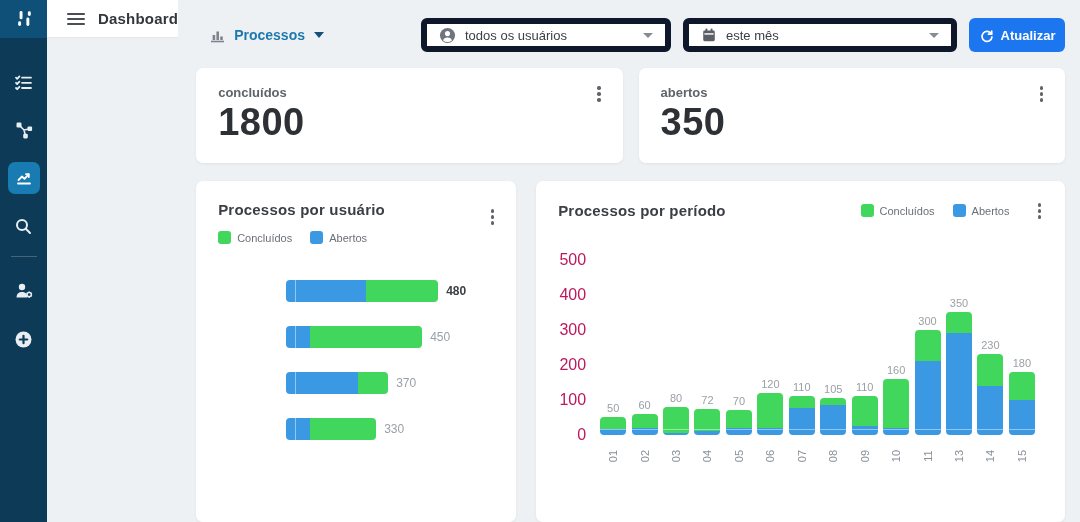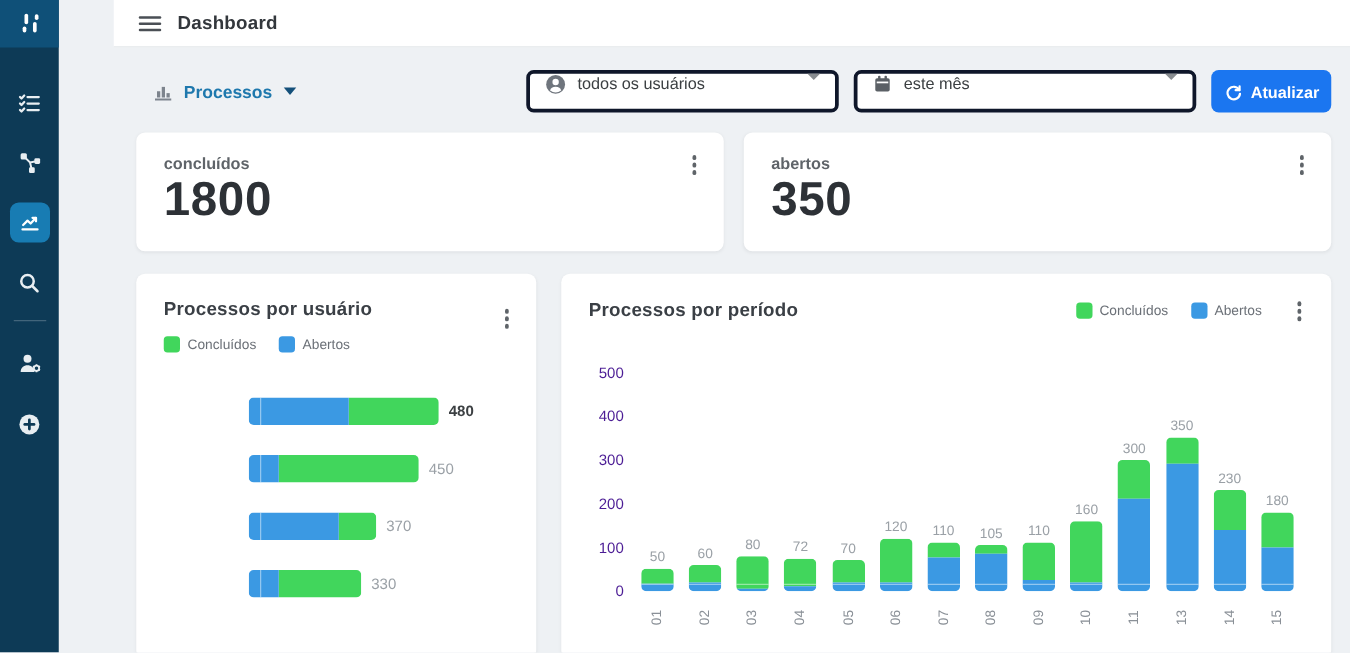--- a/index.html
+++ b/index.html
@@ -10,35 +10,35 @@
   
   .sidebar { width:47px; background:#0d3a56; display:flex; flex-direction:column; flex-shrink:0; }
   .logo-tile { width:47px; height:38px; background:#0f5078; display:flex; align-items:center; justify-content:center; }
   .nav { display:flex; flex-direction:column; align-items:center; padding-top:20px; }
   .nav-item { width:47px; height:48px; display:flex; align-items:center; justify-content:center; cursor:pointer; }
   .nav-item svg { display:block; }
   .active-tile { width:32px; height:32px; background:#187cb3; border-radius:7px; display:flex; align-items:center; justify-content:center; }
   .nav-divider { width:26px; height:1px; background:rgba(255,255,255,.22); margin:6px auto 10px; }
 
   
-  .main { flex:1; display:flex; flex-direction:column; min-width:0;padding-left:44px; }
+  .main { flex:1; display:flex; min-width:0; }
   .header { height:38px; background:#fff; border-bottom:1px solid #e4e7ea; display:flex; align-items:center; padding-left:20px; flex-shrink:0; }
   .hamburger { width:18px; display:flex; flex-direction:column; gap:3px; cursor:pointer; }
   .hamburger span { height:2px; background:#4a4f55; border-radius:1px; }
   .header-title { margin-left:13px; font-size:15px; font-weight:700; color:#33373c; letter-spacing:.2px; }
 
   .content { padding:18px 15px 0 18px; flex:1; display:flex; flex-direction:column; }
 
   
   .toolbar { display:flex; align-items:center; height:34px; }
   .report-group { display:flex; align-items:center; margin-left:13px; cursor:pointer; }
   .report-label { font-size:14px; font-weight:700; color:#1e78ad; margin-left:8px; }
   .caret-down-dark { width:0; height:0; border-left:5px solid transparent; border-right:5px solid transparent; border-top:6px solid #14507a; margin-left:9px; }
   .toolbar-right { margin-left:auto; display:flex; align-items:center; gap:12px; }
-  .select-box { height:34px; background:#fff; border:3px solid #0f172a; border-radius:6px; display:flex; padding:0 12px; cursor:pointer; }
+  .select-box { height:34px; background:#fff; border:6px solid #0f172a; border-radius:6px; display:flex; align-items:center; padding:0 12px; cursor:pointer; }
   .select-box.users { width:250px; }
   .select-box.period { width:274px; }
   .select-text { font-size:13px; color:#3c4043; margin-left:9px; }
   .select-caret { margin-left:auto; width:0; height:0; border-left:5px solid transparent; border-right:5px solid transparent; border-top:5px solid #888c90; }
   .refresh-btn { height:34px; width:96px; background:#1b76f0; border:none; border-radius:6px; color:#fff; font-size:13px; font-weight:700; display:flex; align-items:center; justify-content:center; gap:7px; cursor:pointer; font-family:inherit; }
 
   
   .cards-row { display:flex; gap:16px; margin-top:16px; }
   .stat-card { flex:1; height:95px; background:#fff; border-radius:7px; box-shadow:0 1px 3px rgba(0,0,0,.06); padding:17px 22px; position:relative; }
   .stat-label { font-size:13px; font-weight:600; color:#5f6469; }
@@ -68,21 +68,21 @@
   .hseg-blue::after { content:''; position:absolute; top:0; bottom:0; left:9px; width:1px; background:rgba(255,255,255,.45); }
   .hseg-green { background:#41d65c; height:100%; }
   .hval { font-size:12px; color:#9aa0a6; margin-left:8px; white-space:nowrap; }
   .hrow:first-child .hval { color:#3c4043; font-weight:700; }
 
   
   .right-header { display:flex; align-items:center; }
   .right-header .legend-row { margin:0 26px 0 auto; }
   .vchart { display:flex; margin-top:14px; }
   .yaxis { width:42px; position:relative; height:200px; align-self:flex-end; margin-bottom:34px; flex-shrink:0; }
-  .ytick { position:absolute; right:14px; transform:translateY(50%); font-size:12px; color:#4c1d95; }
+  .ytick { position:absolute; right:14px; transform:translateY(50%); font-size:16px; color:#be185d; }
   .vplot { flex:1; height:200px; display:flex; align-items:flex-end; justify-content:space-between; position:relative; margin-bottom:34px; padding-right:8px; }
   .vcol { position:relative; width:26px; display:flex; flex-direction:column; align-items:center; justify-content:flex-end; }
   .vtotal { font-size:11px; color:#9aa0a6; margin-bottom:3px; white-space:nowrap; }
   .vstack { width:26px; border-radius:4px; overflow:hidden; display:flex; flex-direction:column; }
   .vseg-green { background:#41d65c; width:100%; }
   .vseg-blue { background:#3b99e3; width:100%; position:relative; }
   .vseg-blue::after { content:''; position:absolute; left:0; right:0; bottom:5px; height:1px; background:rgba(255,255,255,.45); }
   .vxlab { position:absolute; top:calc(100% + 15px); left:50%; transform:translateX(-50%) rotate(-90deg); font-size:11px; color:#8a9097; }
 </style>
 </head>

